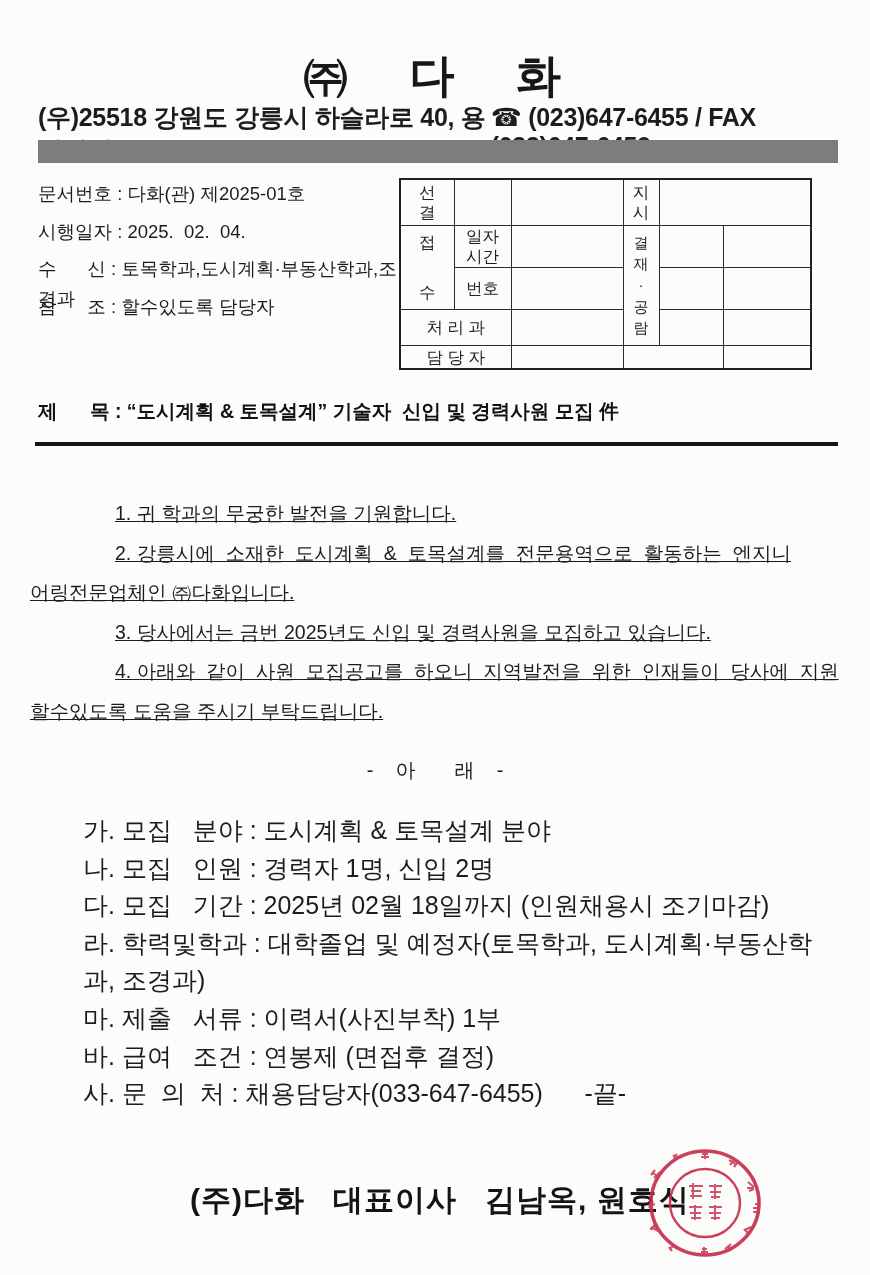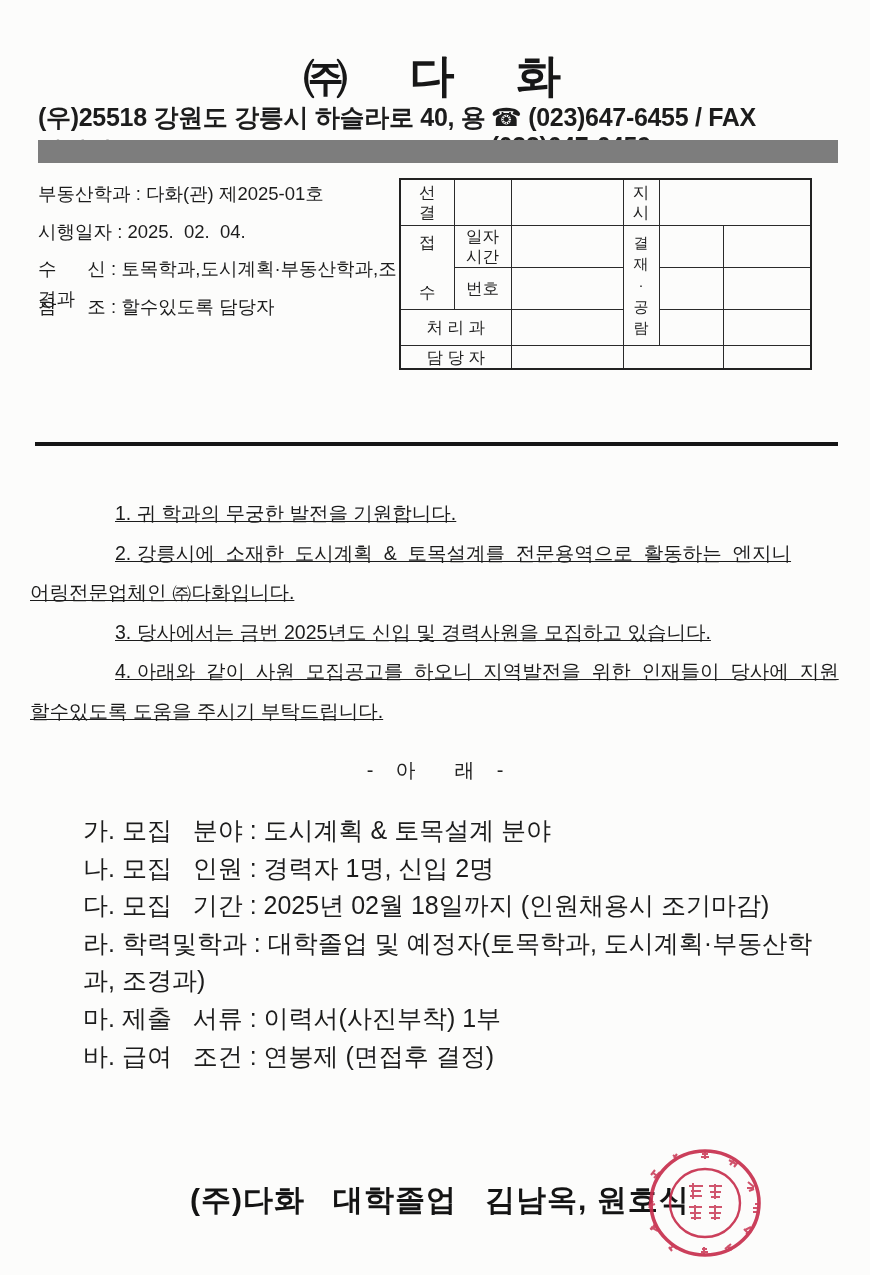--- a/index.html
+++ b/index.html
@@ -85,21 +85,21 @@
   <div class="company-title pre">㈜   다   화</div>
 
   <div class="address-row">
     <span class="pre">(우)25518 강원도 강릉시 하슬라로 40, 용지빌딩3층</span>
     <span class="pre">☎ (023)647-6455 / FAX (033)647-6459</span>
   </div>
 
   <div class="gray-bar"></div>
 
   <div class="doc-info">
-    <div class="line pre">부동산학과 : 다화(관) 제2025-01호</div>
+    <div class="line pre">문서번호 : 다화(관) 제2025-01호</div>
     <div class="line pre">시행일자 : 2025.  02.  04.</div>
     <div class="line pre">수      신 : 토목학과,도시계획·부동산학과,조경과</div>
     <div class="line pre">참      조 : 할수있도록 담당자</div>
   </div>
 
   <table class="approval-table">
     <colgroup>
       <col style="width:54px">
         <col style="width:57px">
         <col style="width:112px">
@@ -146,20 +146,21 @@
     </tr>
     <tr style="height:24px">
       <td colspan="2" class="pre">담 당 자</td>
       <td></td>
       <td colspan="2"></td>
       <td></td>
     </tr>
   </tbody>
     </table>
 
+  <div class="subject-line pre">제      목 : “도시계획 &amp; 토목설계” 기술자  신입 및 경력사원 모집 件</div>
 
   <div class="thick-rule"></div>
 
   <div class="body-text">
     <div class="bline indent pre">1. 귀 학과의 무궁한 발전을 기원합니다.</div>
     <div class="bline indent pre">2. 강릉시에  소재한  도시계획  &amp;  토목설계를  전문용역으로  활동하는  엔지니</div>
     <div class="bline pre">어링전문업체인 ㈜다화입니다.</div>
     <div class="bline indent pre">3. 당사에서는 금번 2025년도 신입 및 경력사원을 모집하고 있습니다.</div>
     <div class="bline indent pre">4. 아래와  같이  사원  모집공고를  하오니  지역발전을  위한  인재들이  당사에  지원</div>
     <div class="bline pre">할수있도록 도움을 주시기 부탁드립니다.</div>
@@ -167,23 +168,24 @@
 
   <div class="below-heading pre">-    아       래    -</div>
 
   <div class="recruit-list">
     <div class="litem pre">가. 모집   분야 : 도시계획 &amp; 토목설계 분야</div>
     <div class="litem pre">나. 모집   인원 : 경력자 1명, 신입 2명</div>
     <div class="litem pre">다. 모집   기간 : 2025년 02월 18일까지 (인원채용시 조기마감)</div>
     <div class="litem pre">라. 학력및학과 : 대학졸업 및 예정자(토목학과, 도시계획·부동산학과, 조경과)</div>
     <div class="litem pre">마. 제출   서류 : 이력서(사진부착) 1부</div>
     <div class="litem pre">바. 급여   조건 : 연봉제 (면접후 결정)</div>
-  </div>
-
-  <div class="signature-line pre">(주)다화   대학졸업   김남옥, 원호식</div>
+    <div class="litem pre">사. 문  의  처 : 채용담당자(033-647-6455)      -끝-</div>
+  </div>
+
+  <div class="signature-line pre">(주)다화   대표이사   김남옥, 원호식</div>
 
   <svg class="stamp" viewBox="0 0 120 114">
     <g fill="none" stroke="#c72f4e">
       <ellipse cx="60" cy="57" rx="54" ry="52" stroke-width="3.6"></ellipse>
       <ellipse cx="60" cy="57" rx="35" ry="34" stroke-width="2.4"></ellipse>
 
       <g stroke-width="2.1" opacity="0.9">
         <path d="M57 8 l6 0 m-3 -2 l0 7 m-4 -2 l8 0"></path>
         <path d="M84 14 l7 4 m-6 1 l5 -6 m-1 8 l4 -5"></path>
         <path d="M103 36 l6 5 m-7 1 l7 0 m-5 3 l5 -2"></path>

